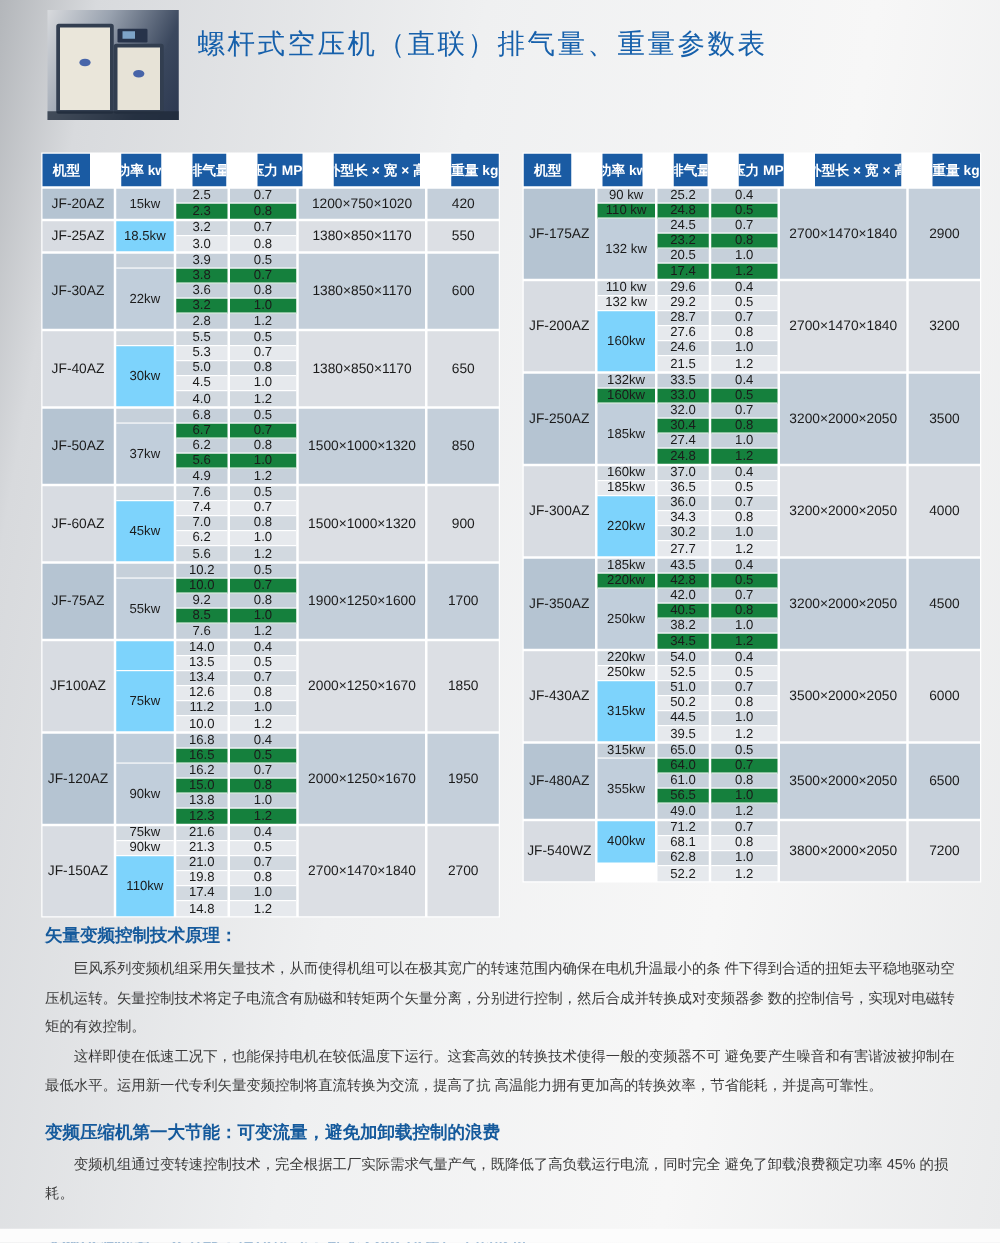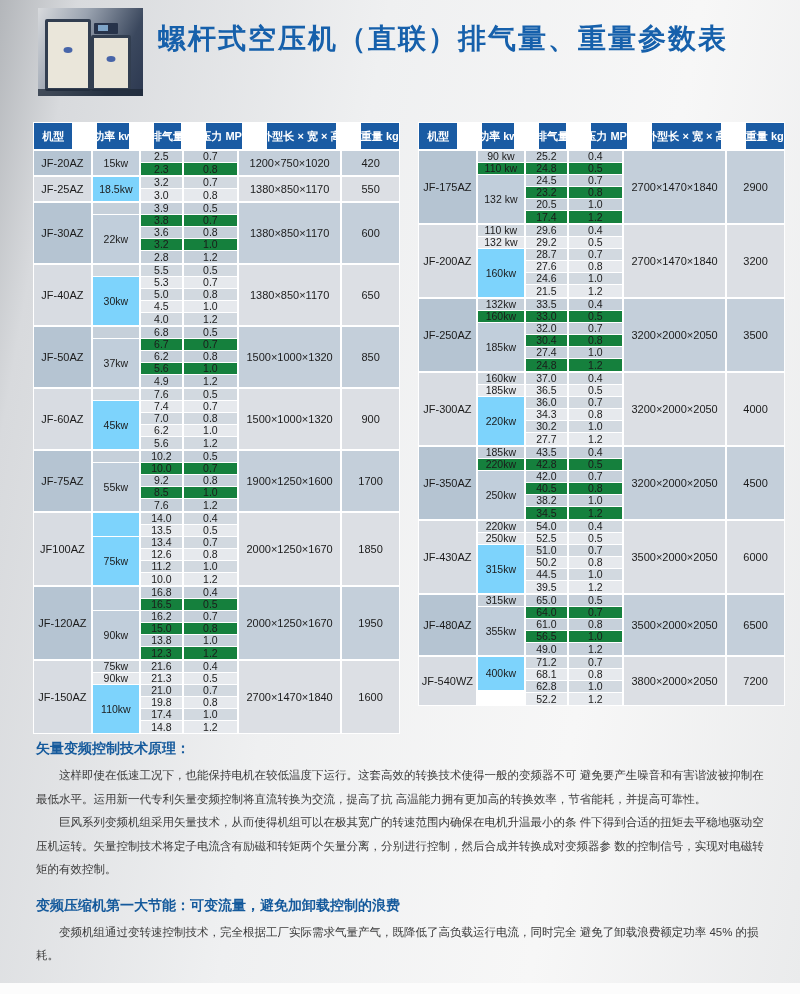--- a/index.html
+++ b/index.html
@@ -15,21 +15,21 @@
           border:3px solid #323e50;border-radius:2px;}
   .m-right{position:absolute;left:53px;top:27px;width:34px;height:50px;background:#e7e3d7;
            border:3px solid #323e50;border-radius:2px;}
   .m-display{position:absolute;left:56px;top:15px;width:24px;height:11px;background:#27334a;
              border-radius:1px;}
   .m-display::after{content:"";position:absolute;left:4px;top:2px;width:10px;height:6px;background:#7ea4c8;}
   .logo{width:9px;height:6px;border-radius:50%;background:#2a4ea0;position:absolute;left:50%;top:42%;
         transform:translate(-50%,-50%);opacity:.85;}
   .m-base{position:absolute;left:0;bottom:0;width:100%;height:7px;background:#1f2938;opacity:.75;}
 
-  .title{position:absolute;left:158px;top:20px;margin:0;font-size:28px;font-weight:bold;
+  .title{position:absolute;left:158px;top:20px;margin:0;font-size:22px;font-weight:normal;
          letter-spacing:2px;color:#1660ab;white-space:nowrap;}
 
   
   .tbl{position:absolute;top:122px;width:365px;background:#fff;padding:1px;
        display:flex;flex-direction:column;gap:2px;}
   .tbl-left{left:33px;}
   .tbl-right{left:418px;}
   .thead,.tgroup{display:grid;grid-template-columns:16fr 13fr 11.5fr 15fr 28.5fr 16fr;column-gap:2px;}
   .thead{height:26px;gap:25px;}
   .hcell{background:#1a5ba3;color:#fff;font-size:11px;font-weight:bold;display:flex;
@@ -301,21 +301,21 @@
         </div>
         <div class="col">
           <div class="rcell stripe0">0.4</div>
           <div class="rcell stripe1">0.5</div>
           <div class="rcell stripe0">0.7</div>
           <div class="rcell stripe1">0.8</div>
           <div class="rcell stripe0">1.0</div>
           <div class="rcell stripe1">1.2</div>
         </div>
         <div class="cell wide">2700×1470×1840</div>
-        <div class="cell wide weight">1600</div>
+        <div class="cell wide weight">2700</div>
       </div>
     </div>
   <div class="tbl tbl-right" id="tbl-right">
       <div class="thead">
         <div class="hcell">机型</div>
         <div class="hcell">功率 kw</div>
         <div class="hcell">排气量</div>
         <div class="hcell">压力 MPa</div>
         <div class="hcell">外型长 × 宽 × 高</div>
         <div class="hcell">重量 kg</div>
@@ -517,22 +517,22 @@
           <div class="rcell stripe1">1.2</div>
         </div>
         <div class="cell wide">3800×2000×2050</div>
         <div class="cell wide weight">7200</div>
       </div>
     </div>
 
   <div class="sections">
     <div class="section">
       <h2>矢量变频控制技术原理：</h2>
+      <p>巨风系列变频机组采用矢量技术，从而使得机组可以在极其宽广的转速范围内确保在电机升温最小的条 件下得到合适的扭矩去平稳地驱动空压机运转。矢量控制技术将定子电流含有励磁和转矩两个矢量分离，分别进行控制，然后合成并转换成对变频器参 数的控制信号，实现对电磁转矩的有效控制。</p>
       <p>这样即使在低速工况下，也能保持电机在较低温度下运行。这套高效的转换技术使得一般的变频器不可 避免要产生噪音和有害谐波被抑制在最低水平。运用新一代专利矢量变频控制将直流转换为交流，提高了抗 高温能力拥有更加高的转换效率，节省能耗，并提高可靠性。</p>
-      <p>巨风系列变频机组采用矢量技术，从而使得机组可以在极其宽广的转速范围内确保在电机升温最小的条 件下得到合适的扭矩去平稳地驱动空压机运转。矢量控制技术将定子电流含有励磁和转矩两个矢量分离，分别进行控制，然后合成并转换成对变频器参 数的控制信号，实现对电磁转矩的有效控制。</p>
     </div>
     <div class="section">
       <h2>变频压缩机第一大节能：可变流量，避免加卸载控制的浪费</h2>
       <p>变频机组通过变转速控制技术，完全根据工厂实际需求气量产气，既降低了高负载运行电流，同时完全 避免了卸载浪费额定功率 45% 的损耗。</p>
     </div>
     <div class="section">
       <h2>变频压缩机第二大节能：恒压供气，避免 2bat 压差产生的浪费</h2>
 
     </div>
   </div>

